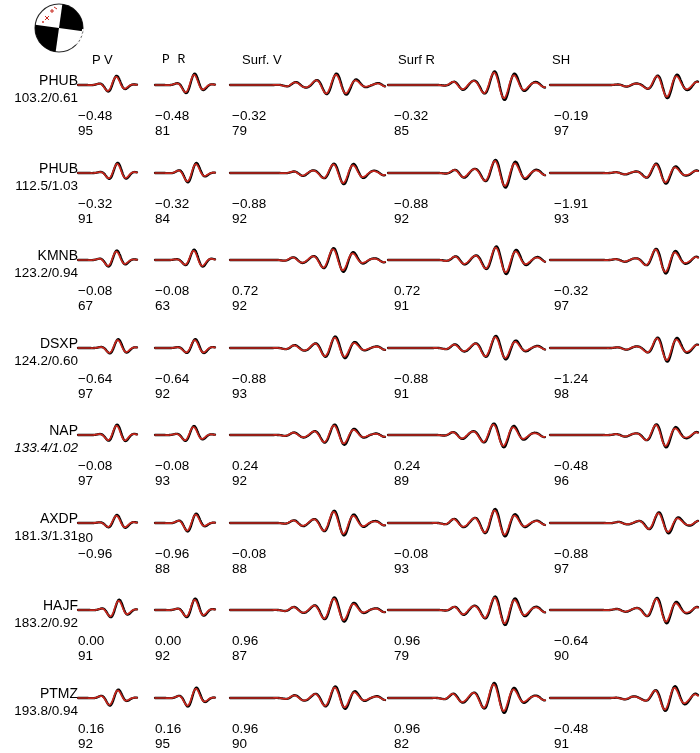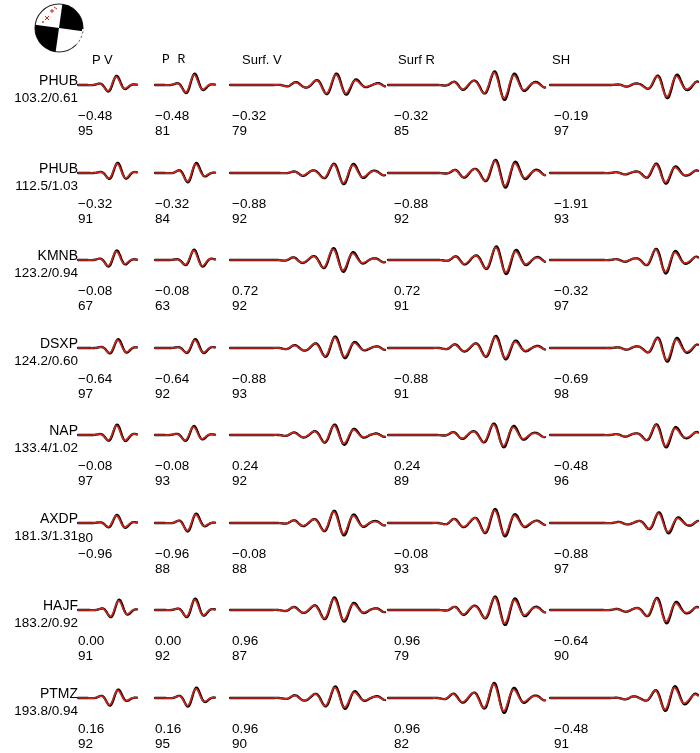--- a/index.html
+++ b/index.html
@@ -170,26 +170,26 @@
         <svg class="tracebox" width="157" height="64" viewBox="0 0 157 64" style="left: 388px; top: 315.5px;">
           <path d="M0.0,32.0L0.9,32.0L1.7,32.0L2.6,32.0L3.5,32.0L4.4,32.0L5.2,32.0L6.1,32.0L7.0,32.0L7.9,32.0L8.7,32.0L9.6,32.0L10.5,32.0L11.3,32.0L12.2,32.0L13.1,32.0L14.0,32.0L14.8,32.0L15.7,32.0L16.6,32.0L17.4,32.0L18.3,32.0L19.2,32.0L20.1,32.0L20.9,32.0L21.8,32.0L22.7,32.0L23.6,32.0L24.4,32.0L25.3,32.0L26.2,32.0L27.0,32.0L27.9,32.0L28.8,32.0L29.7,32.0L30.5,32.0L31.4,32.0L32.3,32.0L33.1,32.0L34.0,32.0L34.9,32.0L35.8,32.0L36.6,32.0L37.5,32.0L38.4,32.0L39.3,32.0L40.1,32.0L41.0,32.0L41.9,32.0L42.7,32.0L43.6,32.0L44.5,32.0L45.4,32.0L46.2,31.9L47.1,31.9L48.0,31.9L48.8,31.9L49.7,31.9L50.6,32.0L51.5,32.0L52.3,32.2L53.2,32.3L54.1,32.5L54.9,32.7L55.8,32.9L56.7,33.0L57.6,33.1L58.4,33.1L59.3,33.0L60.2,32.6L61.1,32.2L61.9,31.5L62.8,30.8L63.7,30.0L64.5,29.3L65.4,28.8L66.3,28.4L67.2,28.3L68.0,28.6L68.9,29.1L69.8,29.9L70.7,30.8L71.5,31.9L72.4,32.9L73.3,33.9L74.1,34.6L75.0,35.2L75.9,35.5L76.8,35.5L77.6,35.3L78.5,34.9L79.4,34.4L80.2,33.7L81.1,32.9L82.0,32.0L82.9,31.0L83.7,30.1L84.6,29.2L85.5,28.4L86.4,27.8L87.2,27.4L88.1,27.4L89.0,27.6L89.8,28.3L90.7,29.3L91.6,30.7L92.5,32.4L93.3,34.2L94.2,36.0L95.1,37.8L95.9,39.3L96.8,40.3L97.7,40.8L98.6,40.7L99.4,39.9L100.3,38.4L101.2,36.3L102.0,33.8L102.9,31.0L103.8,28.0L104.7,25.3L105.5,22.9L106.4,21.1L107.3,20.1L108.2,19.9L109.0,20.6L109.9,22.2L110.8,24.4L111.6,27.3L112.5,30.4L113.4,33.7L114.3,36.8L115.1,39.5L116.0,41.6L116.9,42.9L117.8,43.4L118.6,43.1L119.5,42.0L120.4,40.2L121.2,38.0L122.1,35.4L123.0,32.8L123.9,30.3L124.7,28.1L125.6,26.4L126.5,25.2L127.3,24.6L128.2,24.6L129.1,25.1L130.0,26.1L130.8,27.4L131.7,28.8L132.6,30.3L133.4,31.8L134.3,33.1L135.2,34.1L136.1,34.8L136.9,35.2L137.8,35.4L138.7,35.2L139.6,34.9L140.4,34.4L141.3,33.8L142.2,33.2L143.0,32.6L143.9,32.0L144.8,31.5L145.7,31.0L146.5,30.6L147.4,30.3L148.3,30.0L149.2,29.9L150.0,29.9L150.9,30.1L151.8,30.4L152.6,30.9L153.5,31.5L154.4,32.1L155.3,32.7L156.1,33.1L157.0,33.5" fill="none" stroke="#000000" stroke-width="2.3" stroke-linecap="round" stroke-linejoin="round"></path>
           <path d="M0.0,32.0L0.9,32.0L1.7,32.0L2.6,32.0L3.5,32.0L4.4,32.0L5.2,32.0L6.1,32.0L7.0,32.0L7.9,32.0L8.7,32.0L9.6,32.0L10.5,32.0L11.3,32.0L12.2,32.0L13.1,32.0L14.0,32.0L14.8,32.0L15.7,32.0L16.6,32.0L17.4,32.0L18.3,32.0L19.2,32.0L20.1,32.0L20.9,32.0L21.8,32.0L22.7,32.0L23.6,32.0L24.4,32.0L25.3,32.0L26.2,32.0L27.0,32.0L27.9,32.0L28.8,32.0L29.7,32.0L30.5,32.0L31.4,32.0L32.3,32.0L33.1,32.0L34.0,32.0L34.9,32.0L35.8,32.0L36.6,32.0L37.5,32.0L38.4,32.0L39.3,32.0L40.1,32.0L41.0,32.0L41.9,32.0L42.7,32.0L43.6,32.0L44.5,32.0L45.4,31.9L46.2,31.9L47.1,31.9L48.0,31.9L48.8,31.9L49.7,32.0L50.6,32.0L51.5,32.1L52.3,32.3L53.2,32.5L54.1,32.7L54.9,32.9L55.8,33.1L56.7,33.2L57.6,33.2L58.4,33.1L59.3,32.8L60.2,32.3L61.1,31.7L61.9,31.0L62.8,30.3L63.7,29.6L64.5,29.1L65.4,28.7L66.3,28.6L67.2,28.8L68.0,29.2L68.9,29.8L69.8,30.7L70.7,31.6L71.5,32.5L72.4,33.4L73.3,34.1L74.1,34.6L75.0,35.0L75.9,35.1L76.8,35.0L77.6,34.7L78.5,34.3L79.4,33.7L80.2,33.0L81.1,32.2L82.0,31.4L82.9,30.5L83.7,29.6L84.6,28.8L85.5,28.2L86.4,27.7L87.2,27.6L88.1,27.7L89.0,28.2L89.8,29.1L90.7,30.3L91.6,31.8L92.5,33.5L93.3,35.3L94.2,37.0L95.1,38.4L95.9,39.5L96.8,40.2L97.7,40.2L98.6,39.7L99.4,38.5L100.3,36.7L101.2,34.4L102.0,31.9L102.9,29.2L103.8,26.7L104.7,24.4L105.5,22.6L106.4,21.5L107.3,21.1L108.2,21.5L109.0,22.7L109.9,24.5L110.8,26.9L111.6,29.7L112.5,32.6L113.4,35.4L114.3,37.9L115.1,39.9L116.0,41.3L116.9,41.9L117.8,41.8L118.6,41.1L119.5,39.7L120.4,37.8L121.2,35.7L122.1,33.4L123.0,31.2L123.9,29.3L124.7,27.7L125.6,26.5L126.5,25.9L127.3,25.7L128.2,26.1L129.1,26.8L130.0,27.8L130.8,29.0L131.7,30.2L132.6,31.4L133.4,32.5L134.3,33.5L135.2,34.1L136.1,34.6L136.9,34.7L137.8,34.7L138.7,34.4L139.6,34.1L140.4,33.6L141.3,33.1L142.2,32.6L143.0,32.1L143.9,31.7L144.8,31.3L145.7,31.0L146.5,30.7L147.4,30.5L148.3,30.4L149.2,30.3L150.0,30.4L150.9,30.6L151.8,31.0L152.6,31.4L153.5,31.9L154.4,32.4L155.3,32.9L156.1,33.2L157.0,33.5" fill="none" stroke="#c8281e" stroke-width="1.7" stroke-linecap="round" stroke-linejoin="round"></path>
         </svg>
         <div class="num" style="left: 394px; top: 370.5px;">−0.88</div>
         <div class="num" style="left: 394px; top: 385.5px;">91</div>
         <svg class="tracebox" width="148" height="64" viewBox="0 0 148 64" style="left: 550px; top: 315.5px;">
           <path d="M0.0,32.0L0.8,32.0L1.6,32.0L2.5,32.0L3.3,32.0L4.1,32.0L4.9,32.0L5.8,32.0L6.6,32.0L7.4,32.0L8.2,32.0L9.0,32.0L9.9,32.0L10.7,32.0L11.5,32.0L12.3,32.0L13.2,32.0L14.0,32.0L14.8,32.0L15.6,32.0L16.4,32.0L17.3,32.0L18.1,32.0L18.9,32.0L19.7,32.0L20.6,32.0L21.4,32.0L22.2,32.0L23.0,32.0L23.8,32.0L24.7,32.0L25.5,32.0L26.3,32.0L27.1,32.0L28.0,32.0L28.8,32.0L29.6,32.0L30.4,32.0L31.2,32.0L32.1,32.0L32.9,32.0L33.7,32.0L34.5,32.0L35.4,32.0L36.2,32.0L37.0,32.0L37.8,32.0L38.6,32.0L39.5,32.0L40.3,32.0L41.1,32.0L41.9,32.0L42.8,32.0L43.6,32.0L44.4,32.0L45.2,32.0L46.0,32.0L46.9,32.0L47.7,32.0L48.5,32.0L49.3,32.0L50.2,32.0L51.0,32.0L51.8,32.0L52.6,32.0L53.4,32.0L54.3,32.0L55.1,32.0L55.9,32.0L56.7,32.0L57.6,32.0L58.4,32.0L59.2,32.0L60.0,32.0L60.8,32.0L61.7,32.0L62.5,31.9L63.3,31.8L64.1,31.7L65.0,31.6L65.8,31.5L66.6,31.4L67.4,31.4L68.2,31.4L69.1,31.5L69.9,31.6L70.7,31.9L71.5,32.2L72.4,32.5L73.2,32.9L74.0,33.2L74.8,33.5L75.6,33.7L76.5,33.7L77.3,33.7L78.1,33.5L78.9,33.2L79.8,32.8L80.6,32.4L81.4,32.0L82.2,31.6L83.0,31.2L83.9,30.9L84.7,30.6L85.5,30.5L86.3,30.4L87.2,30.4L88.0,30.5L88.8,30.6L89.6,30.9L90.4,31.3L91.3,31.7L92.1,32.3L92.9,33.0L93.7,33.7L94.6,34.5L95.4,35.2L96.2,35.8L97.0,36.3L97.8,36.5L98.7,36.3L99.5,35.8L100.3,34.9L101.1,33.6L102.0,31.9L102.8,30.1L103.6,28.1L104.4,26.1L105.2,24.3L106.1,22.8L106.9,21.9L107.7,21.6L108.5,22.0L109.4,23.2L110.2,25.1L111.0,27.5L111.8,30.5L112.6,33.7L113.5,36.9L114.3,40.0L115.1,42.5L115.9,44.4L116.8,45.5L117.6,45.7L118.4,44.9L119.2,43.4L120.0,41.1L120.9,38.2L121.7,35.1L122.5,31.9L123.3,28.9L124.2,26.2L125.0,24.1L125.8,22.7L126.6,22.0L127.4,22.0L128.3,22.7L129.1,23.9L129.9,25.5L130.7,27.4L131.6,29.3L132.4,31.2L133.2,32.9L134.0,34.3L134.8,35.4L135.7,36.2L136.5,36.6L137.3,36.8L138.1,36.7L139.0,36.3L139.8,35.7L140.6,35.0L141.4,34.1L142.2,33.0L143.1,32.0L143.9,30.9L144.7,30.0L145.5,29.2L146.4,28.7L147.2,28.6L148.0,28.7" fill="none" stroke="#000000" stroke-width="2.3" stroke-linecap="round" stroke-linejoin="round"></path>
           <path d="M0.0,32.0L0.8,32.0L1.6,32.0L2.5,32.0L3.3,32.0L4.1,32.0L4.9,32.0L5.8,32.0L6.6,32.0L7.4,32.0L8.2,32.0L9.0,32.0L9.9,32.0L10.7,32.0L11.5,32.0L12.3,32.0L13.2,32.0L14.0,32.0L14.8,32.0L15.6,32.0L16.4,32.0L17.3,32.0L18.1,32.0L18.9,32.0L19.7,32.0L20.6,32.0L21.4,32.0L22.2,32.0L23.0,32.0L23.8,32.0L24.7,32.0L25.5,32.0L26.3,32.0L27.1,32.0L28.0,32.0L28.8,32.0L29.6,32.0L30.4,32.0L31.2,32.0L32.1,32.0L32.9,32.0L33.7,32.0L34.5,32.0L35.4,32.0L36.2,32.0L37.0,32.0L37.8,32.0L38.6,32.0L39.5,32.0L40.3,32.0L41.1,32.0L41.9,32.0L42.8,32.0L43.6,32.0L44.4,32.0L45.2,32.0L46.0,32.0L46.9,32.0L47.7,32.0L48.5,32.0L49.3,32.0L50.2,32.0L51.0,32.0L51.8,32.0L52.6,32.0L53.4,32.0L54.3,32.0L55.1,32.0L55.9,32.0L56.7,32.0L57.6,32.1L58.4,32.1L59.2,32.0L60.0,32.0L60.8,32.0L61.7,31.9L62.5,31.8L63.3,31.7L64.1,31.6L65.0,31.5L65.8,31.4L66.6,31.3L67.4,31.4L68.2,31.4L69.1,31.6L69.9,31.8L70.7,32.1L71.5,32.4L72.4,32.7L73.2,33.1L74.0,33.3L74.8,33.5L75.6,33.6L76.5,33.5L77.3,33.4L78.1,33.2L78.9,32.8L79.8,32.5L80.6,32.1L81.4,31.7L82.2,31.4L83.0,31.1L83.9,30.8L84.7,30.7L85.5,30.5L86.3,30.5L87.2,30.5L88.0,30.6L88.8,30.9L89.6,31.2L90.4,31.6L91.3,32.1L92.1,32.8L92.9,33.5L93.7,34.3L94.6,35.0L95.4,35.6L96.2,36.1L97.0,36.4L97.8,36.3L98.7,35.9L99.5,35.1L100.3,33.9L101.1,32.4L102.0,30.7L102.8,28.8L103.6,26.9L104.4,25.1L105.2,23.7L106.1,22.7L106.9,22.3L107.7,22.5L108.5,23.4L109.4,25.0L110.2,27.2L111.0,29.8L111.8,32.7L112.6,35.7L113.5,38.5L114.3,40.9L115.1,42.7L115.9,43.8L116.8,44.2L117.6,43.7L118.4,42.5L119.2,40.6L120.0,38.2L120.9,35.5L121.7,32.7L122.5,30.0L123.3,27.6L124.2,25.7L125.0,24.4L125.8,23.6L126.6,23.5L127.4,24.0L128.3,24.9L129.1,26.2L129.9,27.7L130.7,29.3L131.6,30.9L132.4,32.3L133.2,33.6L134.0,34.5L134.8,35.2L135.7,35.6L136.5,35.8L137.3,35.7L138.1,35.5L139.0,35.1L139.8,34.5L140.6,33.9L141.4,33.1L142.2,32.2L143.1,31.4L143.9,30.5L144.7,29.8L145.5,29.3L146.4,29.0L147.2,29.0L148.0,29.2" fill="none" stroke="#c8281e" stroke-width="1.7" stroke-linecap="round" stroke-linejoin="round"></path>
         </svg>
-        <div class="num" style="left: 554px; top: 370.5px;">−0.69</div>
+        <div class="num" style="left: 554px; top: 370.5px;">−1.24</div>
         <div class="num" style="left: 554px; top: 385.5px;">98</div>
       </div>
       <div>
         <div class="stname" style="top: 423px;">NAP</div>
-        <div class="stdist" style="top: 440px;">133.4/1.02</div>
+        <div class="stdist" style="top: 440px; font-style: italic;">133.4/1.02</div>
         <svg class="tracebox" width="59" height="64" viewBox="0 0 59 64" style="left: 78px; top: 403px;">
           <path d="M0.0,32.0L0.3,32.0L0.7,32.0L1.0,32.0L1.3,32.0L1.6,32.0L2.0,32.0L2.3,32.0L2.6,32.0L3.0,32.0L3.3,32.0L3.6,32.0L3.9,32.0L4.3,32.0L4.6,32.0L4.9,32.0L5.2,32.0L5.6,32.0L5.9,32.0L6.2,32.0L6.6,32.0L6.9,32.0L7.2,32.0L7.5,32.0L7.9,32.0L8.2,32.0L8.5,32.0L8.8,32.0L9.2,32.0L9.5,32.0L9.8,32.0L10.2,32.0L10.5,32.0L10.8,32.0L11.1,32.0L11.5,32.0L11.8,32.0L12.1,32.0L12.5,32.0L12.8,32.0L13.1,32.0L13.4,32.0L13.8,32.0L14.1,32.0L14.4,32.0L14.8,32.0L15.1,32.0L15.4,32.0L15.7,32.0L16.1,31.9L16.4,31.9L16.7,31.9L17.0,31.8L17.4,31.8L17.7,31.7L18.0,31.7L18.4,31.6L18.7,31.6L19.0,31.5L19.3,31.4L19.7,31.4L20.0,31.3L20.3,31.2L20.6,31.2L21.0,31.1L21.3,31.1L21.6,31.0L22.0,31.0L22.3,31.0L22.6,31.1L22.9,31.1L23.3,31.2L23.6,31.3L23.9,31.4L24.3,31.6L24.6,31.8L24.9,32.1L25.2,32.3L25.6,32.6L25.9,33.0L26.2,33.3L26.6,33.7L26.9,34.1L27.2,34.5L27.5,35.0L27.9,35.4L28.2,35.8L28.5,36.2L28.8,36.6L29.2,36.9L29.5,37.2L29.8,37.4L30.2,37.6L30.5,37.7L30.8,37.7L31.1,37.6L31.5,37.4L31.8,37.1L32.1,36.8L32.5,36.3L32.8,35.8L33.1,35.1L33.4,34.4L33.8,33.6L34.1,32.7L34.4,31.8L34.7,30.8L35.1,29.8L35.4,28.8L35.7,27.8L36.1,26.9L36.4,25.9L36.7,25.1L37.0,24.3L37.4,23.5L37.7,22.9L38.0,22.4L38.4,22.0L38.7,21.8L39.0,21.6L39.3,21.7L39.7,21.8L40.0,22.1L40.3,22.5L40.6,23.0L41.0,23.7L41.3,24.4L41.6,25.3L42.0,26.2L42.3,27.1L42.6,28.1L42.9,29.2L43.3,30.2L43.6,31.2L43.9,32.2L44.3,33.1L44.6,34.0L44.9,34.8L45.2,35.5L45.6,36.2L45.9,36.7L46.2,37.2L46.5,37.5L46.9,37.8L47.2,37.9L47.5,38.0L47.9,38.0L48.2,37.9L48.5,37.7L48.8,37.4L49.2,37.1L49.5,36.7L49.8,36.3L50.1,35.9L50.5,35.5L50.8,35.0L51.1,34.6L51.5,34.1L51.8,33.7L52.1,33.3L52.4,32.9L52.8,32.6L53.1,32.2L53.4,32.0L53.8,31.7L54.1,31.5L54.4,31.3L54.7,31.2L55.1,31.1L55.4,31.0L55.7,30.9L56.0,30.9L56.4,30.9L56.7,30.9L57.0,31.0L57.4,31.0L57.7,31.1L58.0,31.2L58.3,31.2L58.7,31.3L59.0,31.4" fill="none" stroke="#000000" stroke-width="2.3" stroke-linecap="round" stroke-linejoin="round"></path>
           <path d="M0.0,32.0L0.3,32.0L0.7,32.0L1.0,32.0L1.3,32.0L1.6,32.0L2.0,32.0L2.3,32.0L2.6,32.0L3.0,32.0L3.3,32.0L3.6,32.0L3.9,32.0L4.3,32.0L4.6,32.0L4.9,32.0L5.2,32.0L5.6,32.0L5.9,32.0L6.2,32.0L6.6,32.0L6.9,32.0L7.2,32.0L7.5,32.0L7.9,32.0L8.2,32.0L8.5,32.0L8.8,32.0L9.2,32.0L9.5,32.0L9.8,32.0L10.2,32.0L10.5,32.0L10.8,32.0L11.1,32.0L11.5,32.0L11.8,32.0L12.1,32.0L12.5,32.0L12.8,32.0L13.1,32.0L13.4,32.0L13.8,32.0L14.1,32.0L14.4,32.0L14.8,32.0L15.1,32.0L15.4,32.0L15.7,31.9L16.1,31.9L16.4,31.9L16.7,31.8L17.0,31.8L17.4,31.7L17.7,31.7L18.0,31.6L18.4,31.6L18.7,31.5L19.0,31.4L19.3,31.4L19.7,31.3L20.0,31.3L20.3,31.2L20.6,31.2L21.0,31.1L21.3,31.1L21.6,31.1L22.0,31.2L22.3,31.2L22.6,31.3L22.9,31.3L23.3,31.5L23.6,31.6L23.9,31.8L24.3,32.0L24.6,32.2L24.9,32.5L25.2,32.8L25.6,33.1L25.9,33.4L26.2,33.8L26.6,34.2L26.9,34.5L27.2,34.9L27.5,35.3L27.9,35.7L28.2,36.0L28.5,36.3L28.8,36.6L29.2,36.8L29.5,37.0L29.8,37.1L30.2,37.1L30.5,37.0L30.8,36.9L31.1,36.7L31.5,36.4L31.8,36.0L32.1,35.6L32.5,35.0L32.8,34.4L33.1,33.7L33.4,32.9L33.8,32.1L34.1,31.3L34.4,30.4L34.7,29.5L35.1,28.6L35.4,27.7L35.7,26.9L36.1,26.0L36.4,25.3L36.7,24.6L37.0,24.1L37.4,23.6L37.7,23.2L38.0,22.9L38.4,22.8L38.7,22.7L39.0,22.8L39.3,23.1L39.7,23.4L40.0,23.8L40.3,24.4L40.6,25.0L41.0,25.7L41.3,26.5L41.6,27.4L42.0,28.3L42.3,29.2L42.6,30.1L42.9,31.0L43.3,31.9L43.6,32.7L43.9,33.5L44.3,34.3L44.6,34.9L44.9,35.5L45.2,36.0L45.6,36.5L45.9,36.8L46.2,37.1L46.5,37.2L46.9,37.3L47.2,37.3L47.5,37.2L47.9,37.1L48.2,36.9L48.5,36.6L48.8,36.3L49.2,36.0L49.5,35.6L49.8,35.2L50.1,34.8L50.5,34.4L50.8,34.0L51.1,33.6L51.5,33.3L51.8,32.9L52.1,32.6L52.4,32.3L52.8,32.0L53.1,31.8L53.4,31.6L53.8,31.5L54.1,31.3L54.4,31.2L54.7,31.1L55.1,31.1L55.4,31.1L55.7,31.0L56.0,31.1L56.4,31.1L56.7,31.1L57.0,31.2L57.4,31.2L57.7,31.3L58.0,31.4L58.3,31.4L58.7,31.5L59.0,31.6" fill="none" stroke="#c8281e" stroke-width="1.7" stroke-linecap="round" stroke-linejoin="round"></path>
         </svg>
         <div class="num" style="left: 78px; top: 458px;">−0.08</div>
         <div class="num" style="left: 78px; top: 473px;">97</div>
         <svg class="tracebox" width="60" height="64" viewBox="0 0 60 64" style="left: 155px; top: 403px;">
           <path d="M0.0,32.0L0.3,32.0L0.7,32.0L1.0,32.0L1.3,32.0L1.7,32.0L2.0,32.0L2.3,32.0L2.7,32.0L3.0,32.0L3.3,32.0L3.7,32.0L4.0,32.0L4.3,32.0L4.7,32.0L5.0,32.0L5.3,32.0L5.7,32.0L6.0,32.0L6.3,32.0L6.7,32.0L7.0,32.0L7.3,32.0L7.7,32.0L8.0,32.0L8.3,32.0L8.7,32.0L9.0,32.0L9.3,32.0L9.7,32.0L10.0,32.0L10.3,32.0L10.7,32.1L11.0,32.1L11.3,32.1L11.7,32.1L12.0,32.1L12.3,32.1L12.7,32.1L13.0,32.1L13.3,32.1L13.7,32.1L14.0,32.1L14.3,32.0L14.7,32.0L15.0,32.0L15.3,32.0L15.7,31.9L16.0,31.9L16.3,31.9L16.7,31.8L17.0,31.7L17.3,31.7L17.7,31.6L18.0,31.5L18.3,31.4L18.7,31.4L19.0,31.3L19.3,31.2L19.7,31.1L20.0,31.0L20.3,31.0L20.7,30.9L21.0,30.9L21.3,30.8L21.7,30.8L22.0,30.8L22.3,30.9L22.7,30.9L23.0,31.0L23.3,31.2L23.7,31.3L24.0,31.5L24.3,31.7L24.7,32.0L25.0,32.3L25.3,32.7L25.7,33.0L26.0,33.4L26.3,33.8L26.7,34.3L27.0,34.7L27.3,35.2L27.7,35.6L28.0,36.0L28.3,36.4L28.7,36.8L29.0,37.1L29.3,37.4L29.7,37.6L30.0,37.7L30.3,37.8L30.7,37.8L31.0,37.7L31.3,37.5L31.7,37.2L32.0,36.8L32.3,36.4L32.7,35.8L33.0,35.2L33.3,34.5L33.7,33.7L34.0,32.9L34.3,32.0L34.7,31.1L35.0,30.2L35.3,29.2L35.7,28.3L36.0,27.4L36.3,26.6L36.7,25.8L37.0,25.1L37.3,24.5L37.7,24.0L38.0,23.6L38.3,23.3L38.7,23.1L39.0,23.0L39.3,23.1L39.7,23.3L40.0,23.5L40.3,23.9L40.7,24.4L41.0,25.0L41.3,25.6L41.7,26.3L42.0,27.1L42.3,27.9L42.7,28.7L43.0,29.6L43.3,30.4L43.7,31.2L44.0,32.0L44.3,32.7L44.7,33.4L45.0,34.0L45.3,34.6L45.7,35.1L46.0,35.5L46.3,35.8L46.7,36.1L47.0,36.2L47.3,36.3L47.7,36.4L48.0,36.3L48.3,36.2L48.7,36.1L49.0,35.9L49.3,35.6L49.7,35.4L50.0,35.1L50.3,34.8L50.7,34.5L51.0,34.1L51.3,33.8L51.7,33.5L52.0,33.2L52.3,32.9L52.7,32.7L53.0,32.4L53.3,32.2L53.7,32.0L54.0,31.8L54.3,31.7L54.7,31.6L55.0,31.5L55.3,31.4L55.7,31.4L56.0,31.4L56.3,31.3L56.7,31.3L57.0,31.4L57.3,31.4L57.7,31.4L58.0,31.4L58.3,31.5L58.7,31.5L59.0,31.6L59.3,31.6L59.7,31.7L60.0,31.7" fill="none" stroke="#000000" stroke-width="2.3" stroke-linecap="round" stroke-linejoin="round"></path>
           <path d="M0.0,32.0L0.3,32.0L0.7,32.0L1.0,32.0L1.3,32.0L1.7,32.0L2.0,32.0L2.3,32.0L2.7,32.0L3.0,32.0L3.3,32.0L3.7,32.0L4.0,32.0L4.3,32.0L4.7,32.0L5.0,32.0L5.3,32.0L5.7,32.0L6.0,32.0L6.3,32.0L6.7,32.0L7.0,32.0L7.3,32.0L7.7,32.0L8.0,32.0L8.3,32.0L8.7,32.0L9.0,32.0L9.3,32.0L9.7,32.0L10.0,32.0L10.3,32.0L10.7,32.1L11.0,32.1L11.3,32.1L11.7,32.1L12.0,32.1L12.3,32.1L12.7,32.1L13.0,32.1L13.3,32.1L13.7,32.0L14.0,32.0L14.3,32.0L14.7,32.0L15.0,32.0L15.3,31.9L15.7,31.9L16.0,31.8L16.3,31.8L16.7,31.7L17.0,31.7L17.3,31.6L17.7,31.5L18.0,31.5L18.3,31.4L18.7,31.3L19.0,31.2L19.3,31.2L19.7,31.1L20.0,31.0L20.3,31.0L20.7,31.0L21.0,30.9L21.3,30.9L21.7,31.0L22.0,31.0L22.3,31.1L22.7,31.2L23.0,31.3L23.3,31.5L23.7,31.7L24.0,31.9L24.3,32.2L24.7,32.5L25.0,32.8L25.3,33.2L25.7,33.5L26.0,33.9L26.3,34.3L26.7,34.7L27.0,35.1L27.3,35.5L27.7,35.8L28.0,36.2L28.3,36.5L28.7,36.7L29.0,37.0L29.3,37.1L29.7,37.2L30.0,37.2L30.3,37.1L30.7,37.0L31.0,36.8L31.3,36.5L31.7,36.1L32.0,35.6L32.3,35.0L32.7,34.4L33.0,33.7L33.3,33.0L33.7,32.2L34.0,31.4L34.3,30.6L34.7,29.8L35.0,29.0L35.3,28.2L35.7,27.4L36.0,26.7L36.3,26.1L36.7,25.5L37.0,25.0L37.3,24.6L37.7,24.3L38.0,24.1L38.3,24.0L38.7,24.0L39.0,24.1L39.3,24.4L39.7,24.7L40.0,25.1L40.3,25.6L40.7,26.1L41.0,26.7L41.3,27.4L41.7,28.1L42.0,28.8L42.3,29.6L42.7,30.3L43.0,31.1L43.3,31.8L43.7,32.4L44.0,33.1L44.3,33.6L44.7,34.2L45.0,34.6L45.3,35.0L45.7,35.3L46.0,35.6L46.3,35.7L46.7,35.8L47.0,35.9L47.3,35.9L47.7,35.8L48.0,35.7L48.3,35.5L48.7,35.3L49.0,35.1L49.3,34.8L49.7,34.6L50.0,34.3L50.3,34.0L50.7,33.7L51.0,33.4L51.3,33.1L51.7,32.9L52.0,32.7L52.3,32.4L52.7,32.2L53.0,32.1L53.3,31.9L53.7,31.8L54.0,31.7L54.3,31.6L54.7,31.5L55.0,31.5L55.3,31.4L55.7,31.4L56.0,31.4L56.3,31.4L56.7,31.4L57.0,31.5L57.3,31.5L57.7,31.5L58.0,31.6L58.3,31.6L58.7,31.7L59.0,31.7L59.3,31.7L59.7,31.8L60.0,31.8" fill="none" stroke="#c8281e" stroke-width="1.7" stroke-linecap="round" stroke-linejoin="round"></path>
         </svg>

